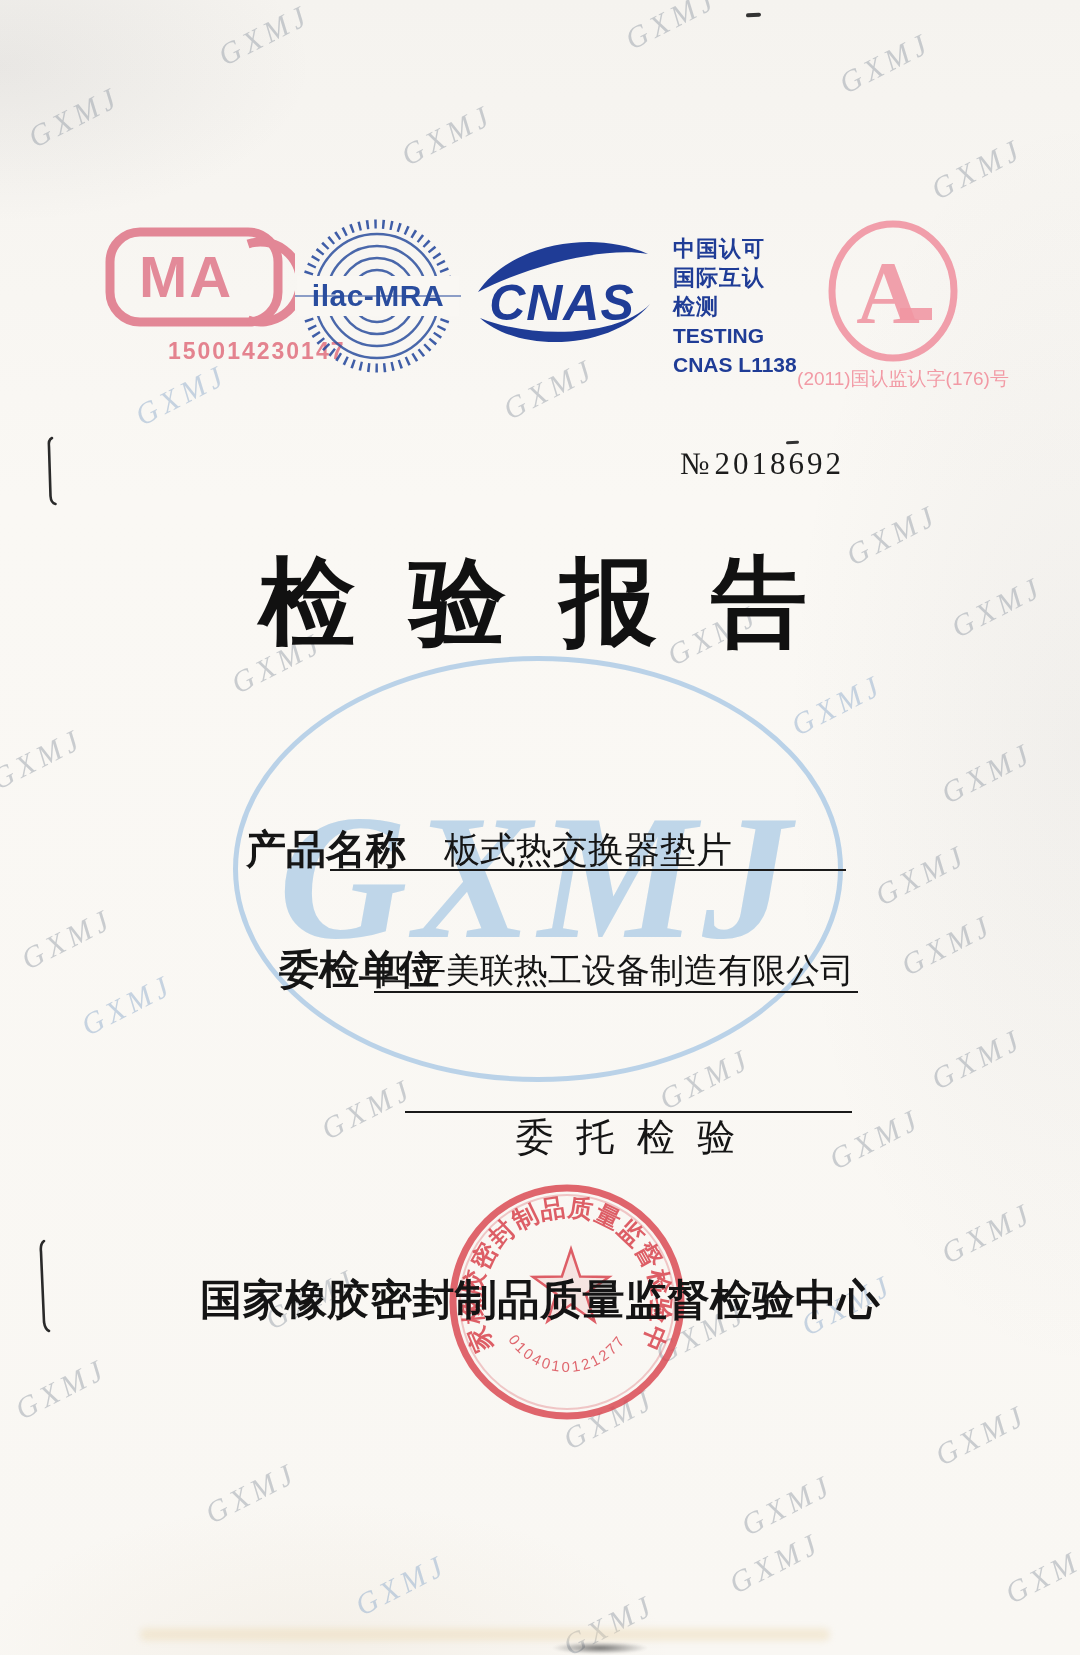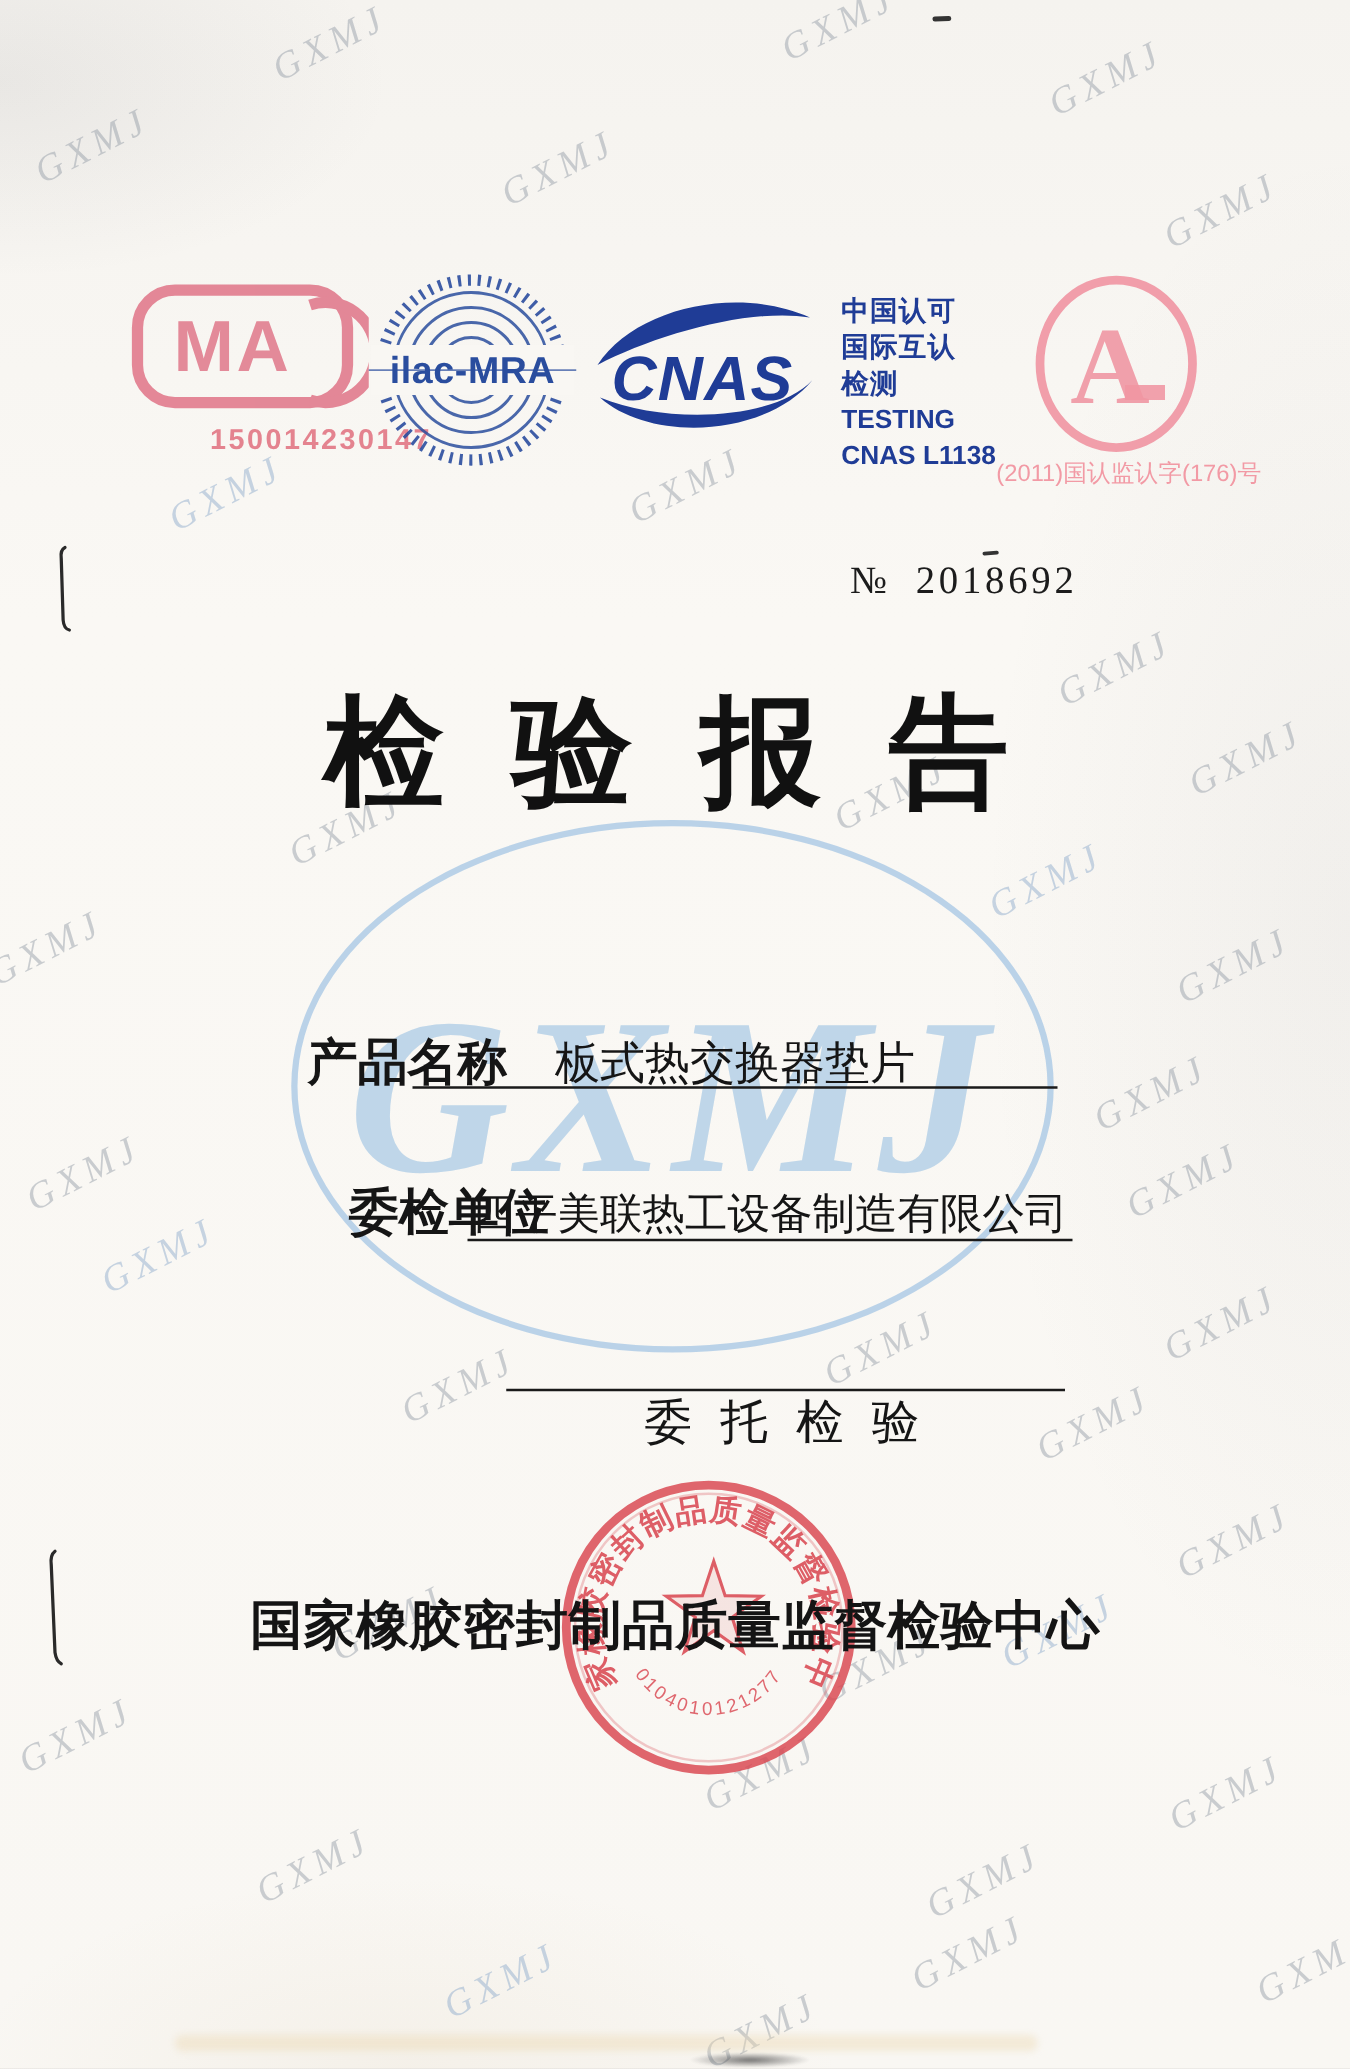--- a/index.html
+++ b/index.html
@@ -31,21 +31,21 @@
     font-size:178px;letter-spacing:6px;color:rgba(168,201,229,.72);
     transform:translateY(8px);
   }
   
   .accr-line{font-weight:bold;color:#1f3c96;font-size:22px;line-height:29px;letter-spacing:1px;}
   .accr-line.en{font-size:21px;letter-spacing:0;}
   .cma-number{font-size:23px;letter-spacing:2px;color:#e4838f;font-weight:bold;margin-left:46px;}
   .al-caption{font-size:19px;color:#f29aa5;letter-spacing:0px;white-space:nowrap;}
   
   .report-no{font-family:"Liberation Serif", serif;font-size:31px;color:#1c1c1c;letter-spacing:1px;}
-  .report-no .num{margin-left:22px;letter-spacing:3px;}
+  .report-no .num{margin-left:4px;letter-spacing:3px;}
   
   .title{
     left:50%;transform:translateX(-50%);top:552px;white-space:nowrap;
     font-size:96px;font-weight:bold;color:#111;letter-spacing:14px;line-height:1.05;
   }
   
   .flabel{font-size:40px;font-weight:600;color:#151515;white-space:nowrap;}
   .fvalue{position:absolute;text-align:center;color:#151515;white-space:nowrap;}
   .uline{position:absolute;height:2px;background:#1a1a1a;}
   

